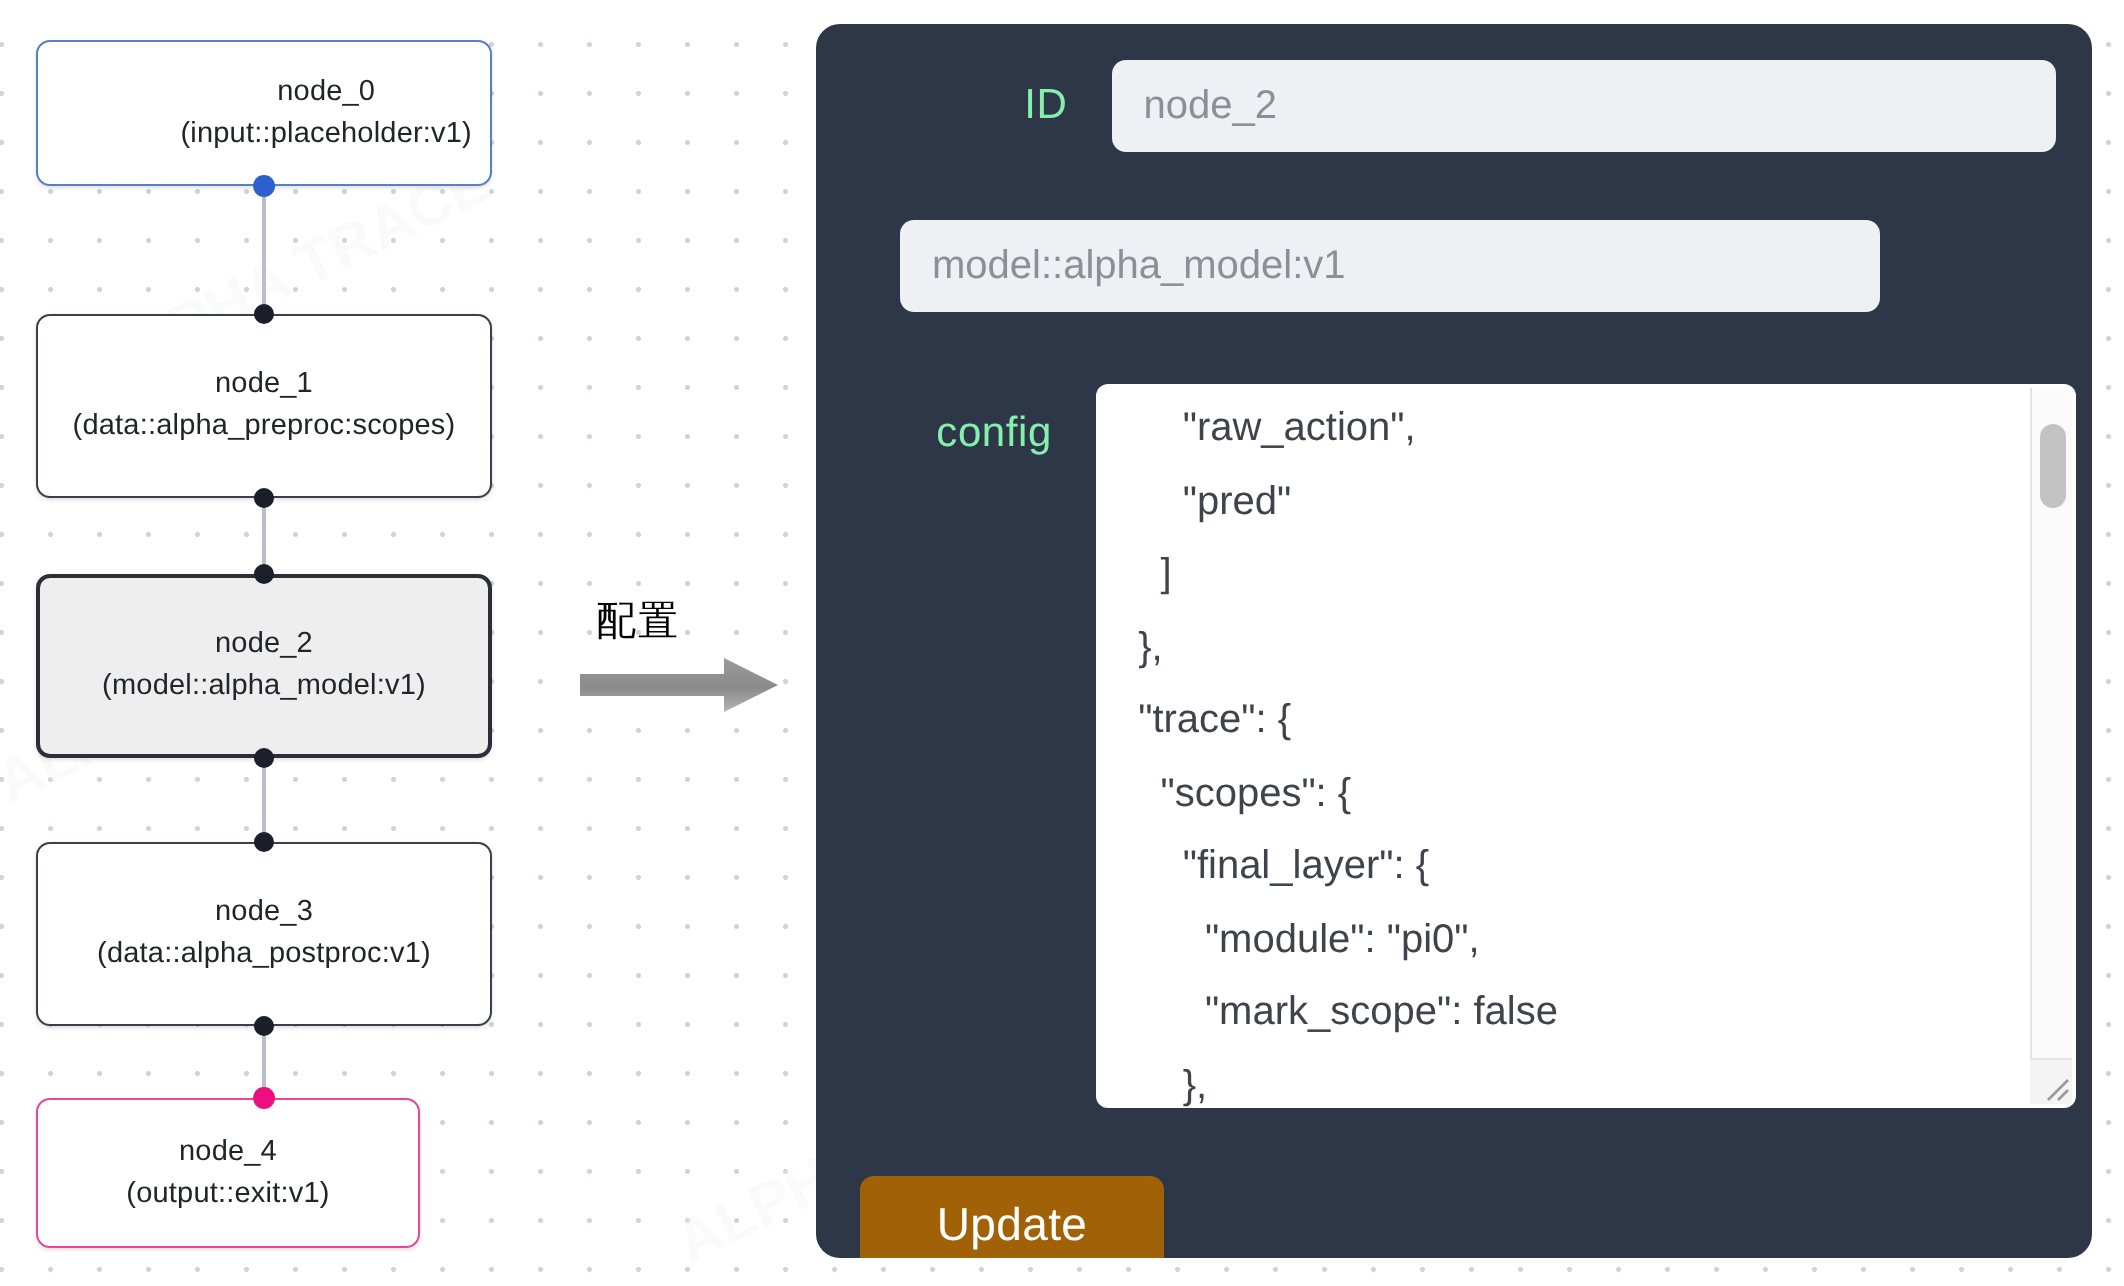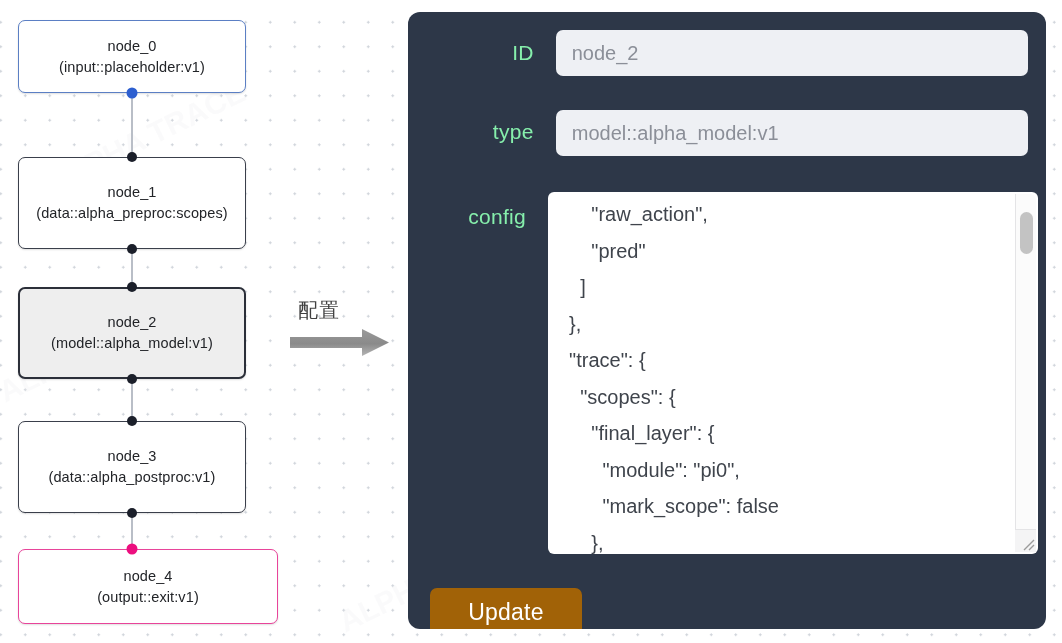--- a/index.html
+++ b/index.html
@@ -57,21 +57,21 @@
     text-align: center;
     color: #222428;
     font-size: 14.5px;
     line-height: 21px;
     letter-spacing: .1px;
     padding: 2px 9px;
     box-shadow: 0 1px 2px rgba(0,0,0,0.13);
   }
   .node .nlabel { white-space: pre-line; }
 
-  .node.is-input   { border-color: #5b7fc4; }
+  .node.is-input   { border-color: #5b7fc4; justify-content: flex-end; }
   .node.is-output  { border-color: #e8449a; }
   .node.is-selected {
     border: 2.4px solid #2b2f39;
     background: #eeeeee;
   }
 
   
   .edge {
     position: absolute;
     width: 2px;
@@ -92,21 +92,21 @@
     position: absolute;
     left: 288px;
     top: 297px;
     width: 110px;
     height: 68px;
   }
   #annotation .anno-text {
     position: absolute;
     left: 10px; top: 0;
     font-size: 20px;
-    color: #404040;
+    color: #000000;
     font-family: "DejaVu Sans", "Liberation Sans", sans-serif;
     letter-spacing: 1px;
   }
   #annotation .arrow-svg {
     position: absolute;
     left: 0; top: 31px;
   }
 
   
   #config-panel {
@@ -259,21 +259,21 @@
 (data::alpha_preproc:scopes)</div>
     </div>
     <div class="node is-selected" style="left: 18px; top: 287px; width: 228px; height: 92px;">
       <div class="nlabel">node_2
 (model::alpha_model:v1)</div>
     </div>
     <div class="node" style="left: 18px; top: 421px; width: 228px; height: 92px;">
       <div class="nlabel">node_3
 (data::alpha_postproc:v1)</div>
     </div>
-    <div class="node is-output" style="left: 18px; top: 549px; width: 260px; height: 75px;">
+    <div class="node is-output" style="left: 18px; top: 549px; width: 192px; height: 75px;">
       <div class="nlabel">node_4
 (output::exit:v1)</div>
     </div>
     <div class="port port-blue" style="left: 132px; top: 93px;"></div>
     <div class="port" style="left: 132px; top: 157px;"></div>
     <div class="port" style="left: 132px; top: 249px;"></div>
     <div class="port" style="left: 132px; top: 287px;"></div>
     <div class="port" style="left: 132px; top: 379px;"></div>
     <div class="port" style="left: 132px; top: 421px;"></div>
     <div class="port" style="left: 132px; top: 513px;"></div>
@@ -295,21 +295,20 @@
 </div>
 
 <div id="config-panel" style="background: rgb(45, 55, 72);">
 
   <div class="field-row" id="row-id">
     <div class="field-label">ID</div>
     <input class="field-input" type="text" value="node_2" style="">
   </div>
 
   <div class="field-row" id="row-type">
-    <div class="field-label">type</div>
     <input class="field-input" type="text" value="model::alpha_model:v1" style="">
   </div>
 
   <div class="field-row" id="row-config">
     <div class="field-label">config</div>
     <div class="textarea-wrap">
       <textarea class="config-textarea" spellcheck="false" style="">      "raw_action",
       "pred"
     ]
   },

